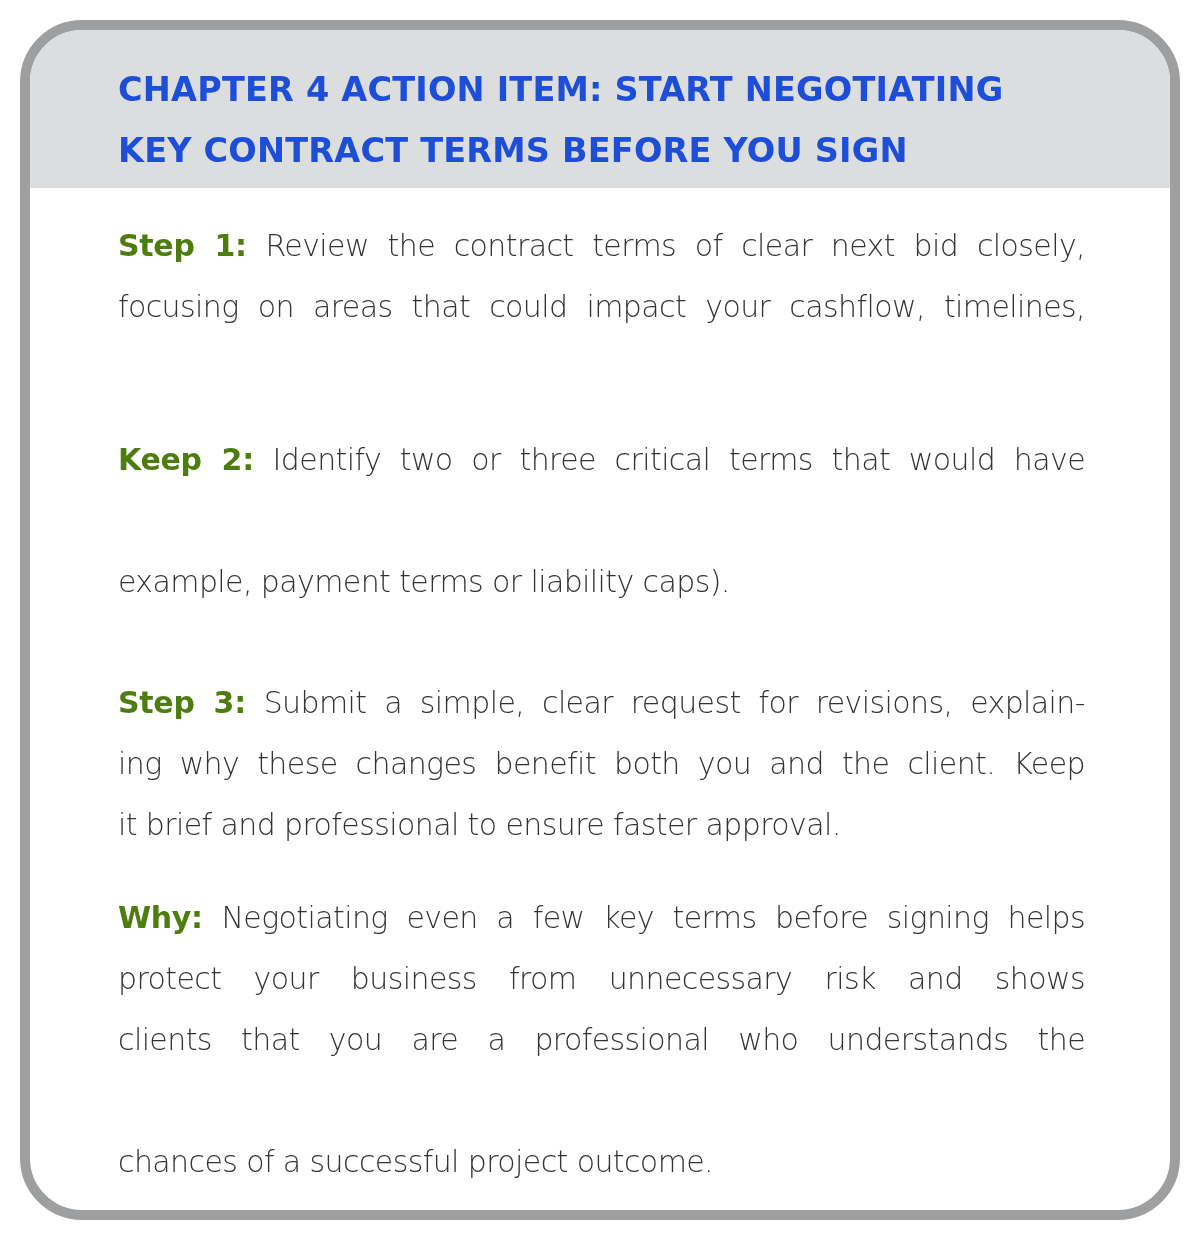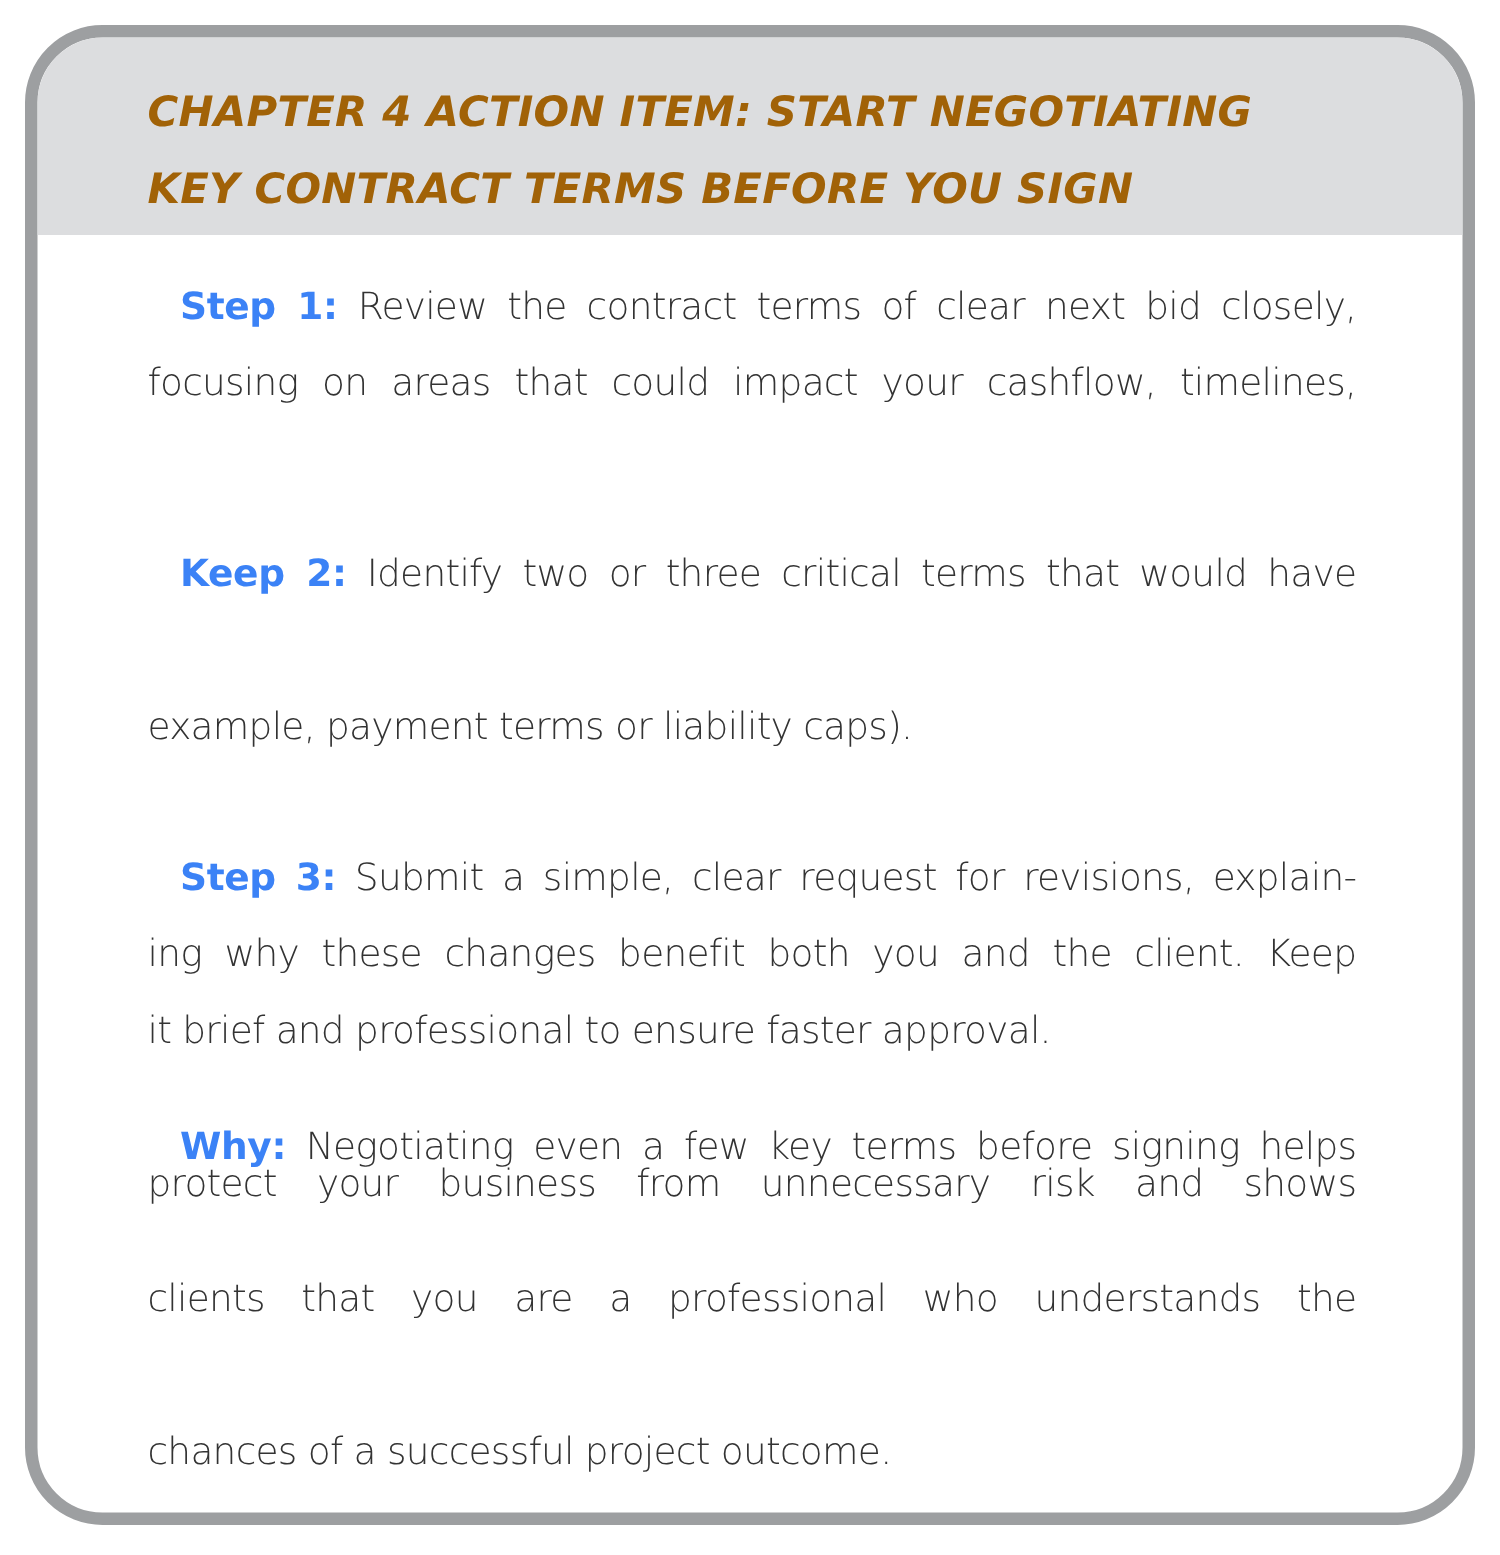--- a/index.html
+++ b/index.html
@@ -6,30 +6,30 @@
   body { width:1200px; height:1244px; position:relative; overflow:hidden; font-family:"DejaVu Sans", sans-serif; }
   .card {
     position:absolute; left:20px; top:20px; width:1160px; height:1200px;
     box-sizing:border-box; border:10px solid #9d9fa1; border-radius:62px;
     overflow:hidden; background:#ffffff;
   }
   .header {
     position:absolute; left:0; top:0; right:0; height:158px; background:#dcdddf;
   }
   .title-line {
-    position:absolute; left:88px; font-weight:bold; font-size:33.5px; color:#a16207;
-    letter-spacing:0.2px; white-space:nowrap;font-style:italic;
+    position:absolute; left:88px; font-weight:bold; font-size:33.5px; color:#1d4ed8;
+    letter-spacing:0.2px; white-space:nowrap;
   }
   .line {
     position:absolute; left:88px; width:967px; font-size:30px; color:#333333;
     white-space:nowrap; height:44px; line-height:44px;
     font-weight:300; letter-spacing:-0.6px;
   }
   .line.j { text-align:justify; text-align-last:justify; white-space:normal; }
-  .line b { font-weight:bold; color:#3b82f6; letter-spacing:-0.3px;margin-left:26px; }
+  .line b { font-weight:bold; color:#4d7c0f; letter-spacing:-0.3px; }
 </style>
 </head>
 <body>
 
 <div class="card">
   <div class="header">
     <div class="title-line" style="top:40px">CHAPTER 4 ACTION ITEM: START NEGOTIATING</div>
     <div class="title-line" style="top:101px">KEY CONTRACT TERMS BEFORE YOU SIGN</div>
   </div>
 
@@ -37,16 +37,16 @@
   <div class="line j" style="top:255px">focusing on areas that could impact your cashflow, timelines,</div>
 
   <div class="line j" style="top:408px"><b>Keep 2:</b> <span>Identify two or three critical terms that would have</span></div>
   <div class="line" style="top:530px">example, payment terms or liability caps).</div>
 
   <div class="line j" style="top:651px"><b>Step 3:</b> <span>Submit a simple, clear request for revisions, explain-</span></div>
   <div class="line j" style="top:712px">ing why these changes benefit both you and the client. Keep</div>
   <div class="line" style="top:773px">it brief and professional to ensure faster approval.</div>
 
   <div class="line j" style="top:866px"><b>Why:</b> <span>Negotiating even a few key terms before signing helps</span></div>
-  <div class="line j" style="top:896px">protect your business from unnecessary risk and shows</div>
+  <div class="line j" style="top:927px">protect your business from unnecessary risk and shows</div>
   <div class="line j" style="top:988px">clients that you are a professional who understands the</div>
   <div class="line" style="top:1110px">chances of a successful project outcome.</div>
 </div>
 
 </body></html>

